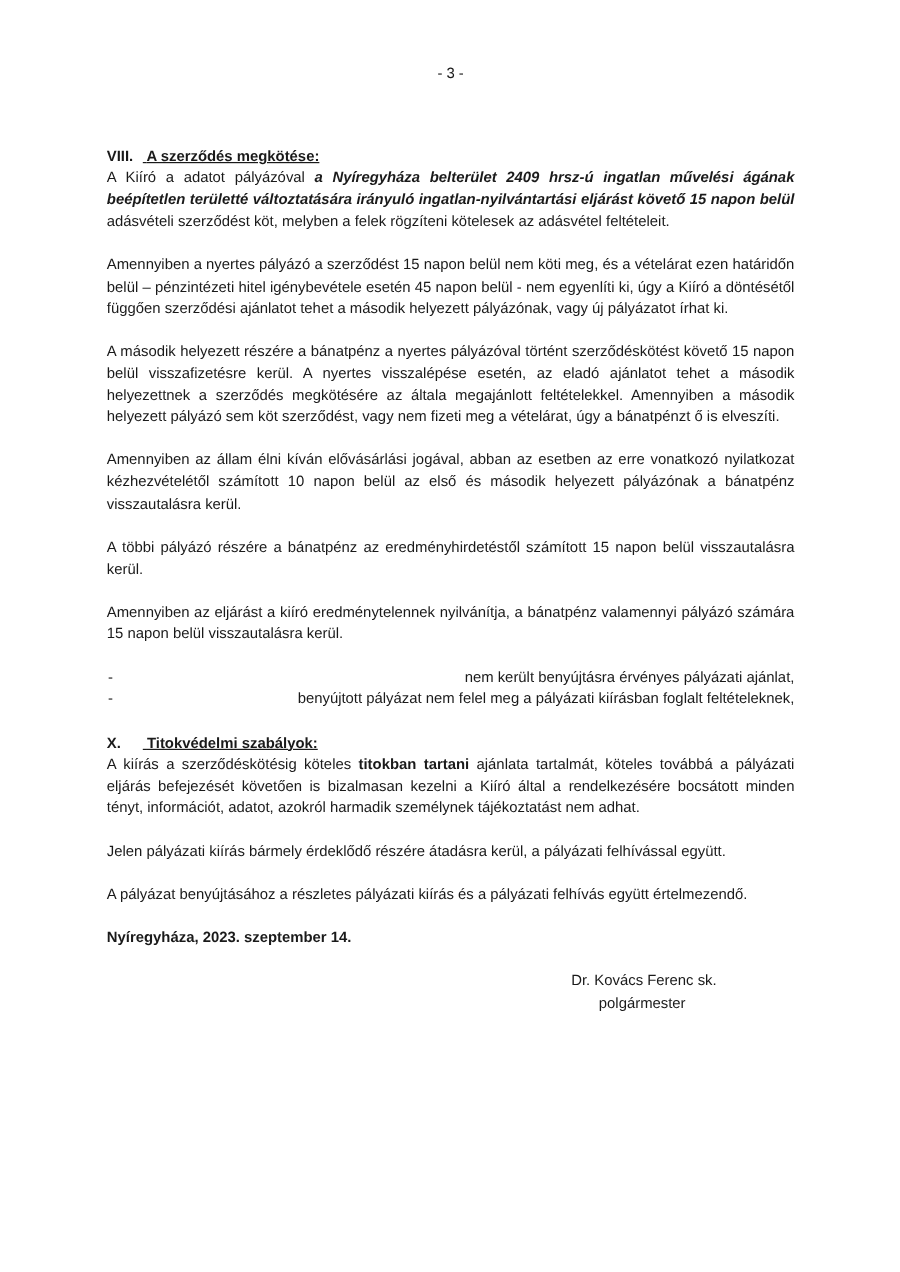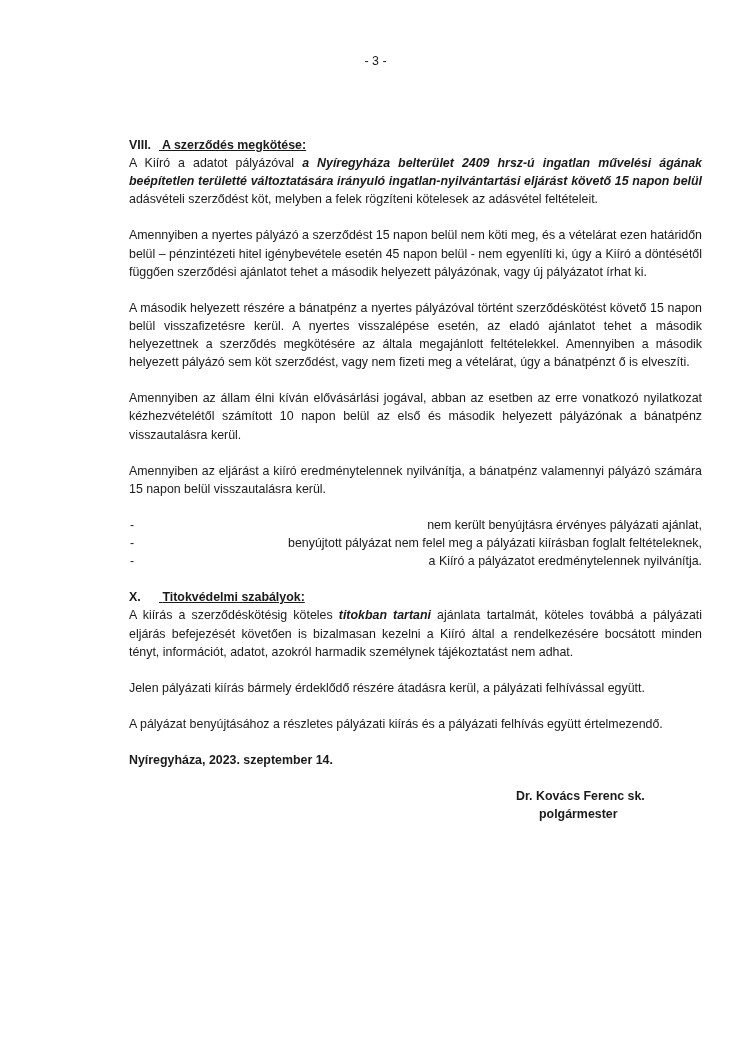--- a/index.html
+++ b/index.html
@@ -3,52 +3,52 @@
 <meta charset="utf-8">
 <style>
   html, body { margin: 0; padding: 0; background: #ffffff; }
   body { width: 750px; height: 1060px; position: relative; overflow: hidden; }
   .page {
     position: absolute; left: 89px; top: 0; width: 573px;
     font-family: "Liberation Sans", sans-serif;
     font-size: 12.4px; line-height: 18.1px; color: #1a1a1a;
   }
   .pagenum { position: absolute; left: 0; width: 573px; top: 52px; text-align: center; }
-  .content { position: absolute; left: 0; top: 136px; width: 573px; margin-left: 40px; }
+  .content { position: absolute; left: 0; top: 121px; width: 573px; }
   p { margin: 0 0 18.1px 0; text-align: justify; }
   .heading { font-weight: bold; text-decoration: underline; margin: 0; }
   .heading .num { display: inline-block; min-width: 30px; }
   .bi { font-weight: bold; font-style: italic; }
-  .b { font-weight: bold; font-style: italic; }
+  .b { font-weight: bold; }
   ul.dash { list-style: none; margin: 0 0 18.1px 0; padding: 0; text-align: right; }
   ul.dash li { position: relative; padding-left: 17px; }
   ul.dash li::before { content: "-"; position: absolute; left: 1px; }
   .date { font-weight: bold; margin-bottom: 18px; }
-  .sig { margin-left: 387px; font-weight: bold; margin-top: 10px; }
+  .sig { margin-left: 387px; font-weight: normal; margin-top: 10px; }
   .sig .title { margin-left: 23px; }
 </style>
 </head>
 <body>
 
 <div class="page">
   <div class="pagenum">- 3 -</div>
 
   <div class="content">
 
     <div class="heading"><span class="num">VIII.</span> <span>A szerződés megkötése:</span></div>
     <p><span>A Kiíró a adatot pályázóval </span><span class="bi">a Nyíregyháza belterület 2409 hrsz-ú ingatlan művelési ágának beépítetlen területté változtatására irányuló ingatlan-nyilvántartási eljárást követő 15 napon belül</span><span> adásvételi szerződést köt, melyben a felek rögzíteni kötelesek az adásvétel feltételeit.</span></p>
     <p>Amennyiben a nyertes pályázó a szerződést 15 napon belül nem köti meg, és a vételárat ezen határidőn belül – pénzintézeti hitel igénybevétele esetén 45 napon belül - nem egyenlíti ki, úgy a Kiíró a döntésétől függően szerződési ajánlatot tehet a második helyezett pályázónak, vagy új pályázatot írhat ki.</p>
     <p>A második helyezett részére a bánatpénz a nyertes pályázóval történt szerződéskötést követő 15 napon belül visszafizetésre kerül. A nyertes visszalépése esetén, az eladó ajánlatot tehet a második helyezettnek a szerződés megkötésére az általa megajánlott feltételekkel. Amennyiben a második helyezett pályázó sem köt szerződést, vagy nem fizeti meg a vételárat, úgy a bánatpénzt ő is elveszíti.</p>
     <p>Amennyiben az állam élni kíván elővásárlási jogával, abban az esetben az erre vonatkozó nyilatkozat kézhezvételétől számított 10 napon belül az első és második helyezett pályázónak a bánatpénz visszautalásra kerül.</p>
+    <p>A többi pályázó részére a bánatpénz az eredményhirdetéstől számított 15 napon belül visszautalásra kerül.</p>
     <p>Amennyiben az eljárást a kiíró eredménytelennek nyilvánítja, a bánatpénz valamennyi pályázó számára 15 napon belül visszautalásra kerül.</p>
 
     <ul class="dash">
       <li>nem került benyújtásra érvényes pályázati ajánlat,</li>
       <li>benyújtott pályázat nem felel meg a pályázati kiírásban foglalt feltételeknek,</li>
-      <li>a Kiíró a pályázatot eredménytelennek nyilvánítja.</li>
     </ul>
 
     <div class="heading"><span class="num">X.</span> <span>Titokvédelmi szabályok:</span></div>
     <p><span>A kiírás a szerződéskötésig köteles </span><span class="b">titokban tartani</span><span> ajánlata tartalmát, köteles továbbá a pályázati eljárás befejezését követően is bizalmasan kezelni a Kiíró által a rendelkezésére bocsátott minden tényt, információt, adatot, azokról harmadik személynek tájékoztatást nem adhat.</span></p>
     <p>Jelen pályázati kiírás bármely érdeklődő részére átadásra kerül, a pályázati felhívással együtt.</p>
     <p>A pályázat benyújtásához a részletes pályázati kiírás és a pályázati felhívás együtt értelmezendő.</p>
 
     <div class="date">Nyíregyháza, 2023. szeptember 14.</div>
     <div class="sig">
       <div>Dr. Kovács Ferenc sk.</div>

